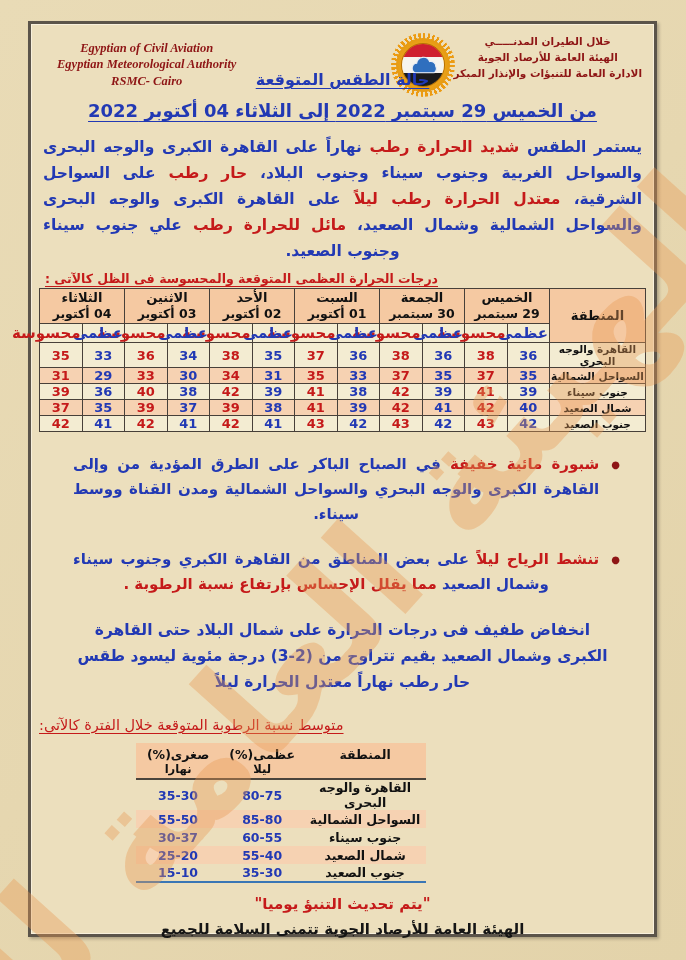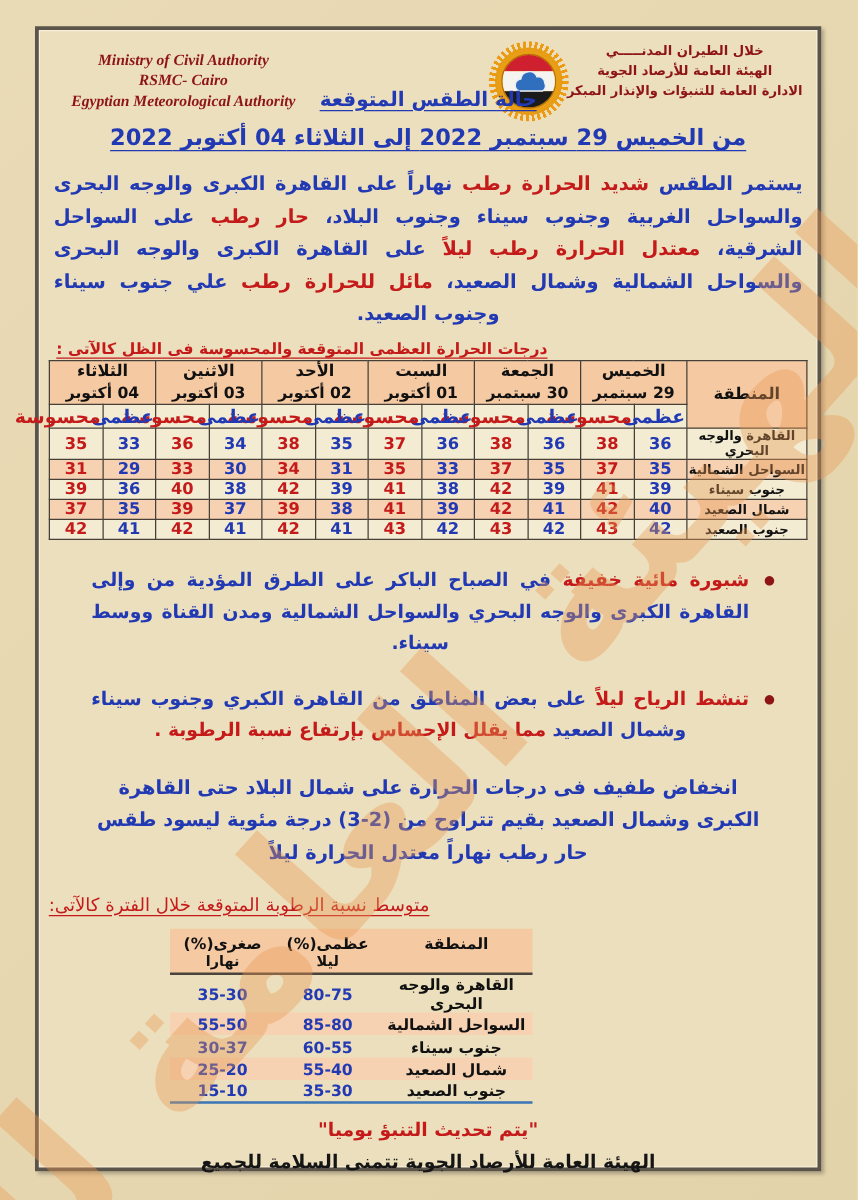--- a/index.html
+++ b/index.html
@@ -94,23 +94,23 @@
 </head>
 <body>
 
 <div class="page">
   <div class="frame">
     <div class="watermark">الهيئة العامة للأرصاد الجوية</div>
     <div class="content">
 
       <div class="hdr">
         <div class="hdr-eng">
-          <div>Ministry of Civil Authority</div>
+          <div>Egyptian of Civil Aviation</div>
+          <div>Egyptian Meteorological Authority</div>
           <div>RSMC- Cairo</div>
-          <div>Egyptian Meteorological Authority</div>
         </div>
 
         <div class="logo">
           <div class="sunburst"></div>
           <div class="sundisc"></div>
           <div class="logo-inner">
             <div class="stripe s-red"></div>
             <div class="stripe s-white"></div>
             <div class="stripe s-black"></div>
             <svg class="cloud" viewBox="0 0 64 40">

